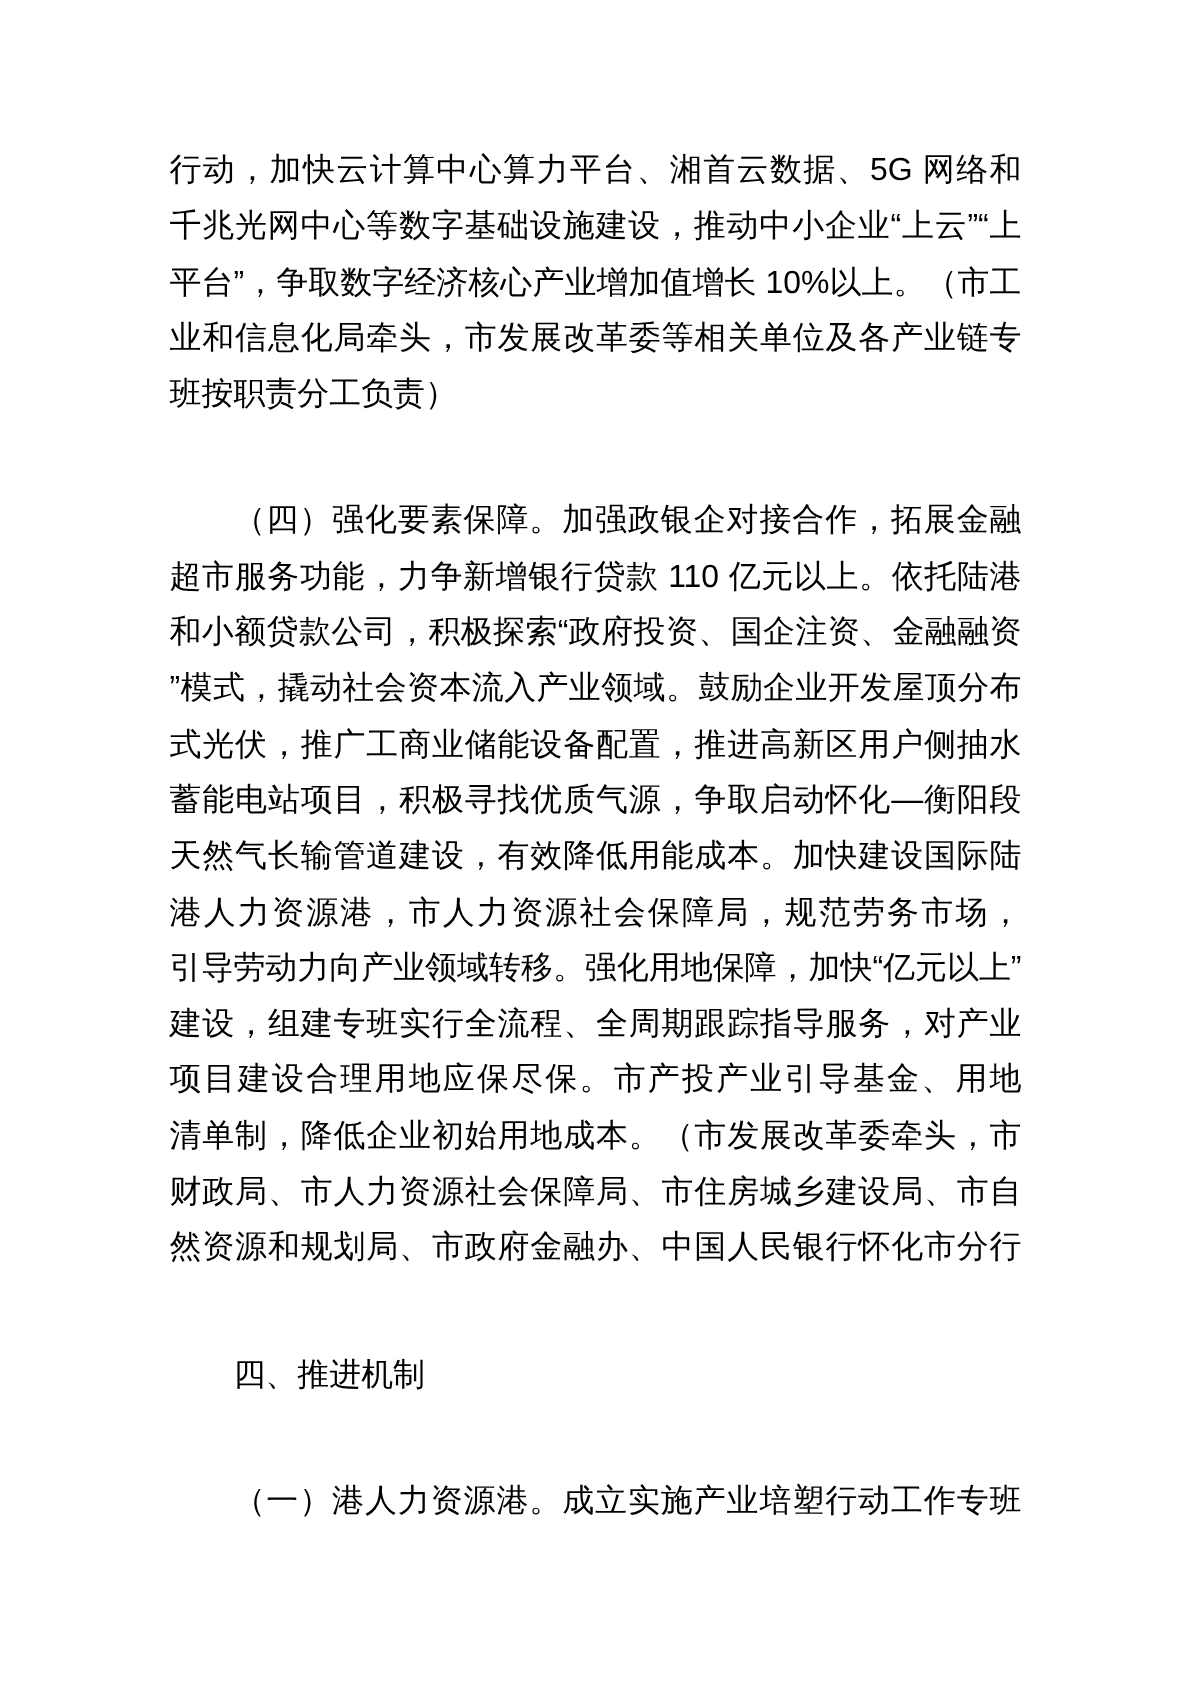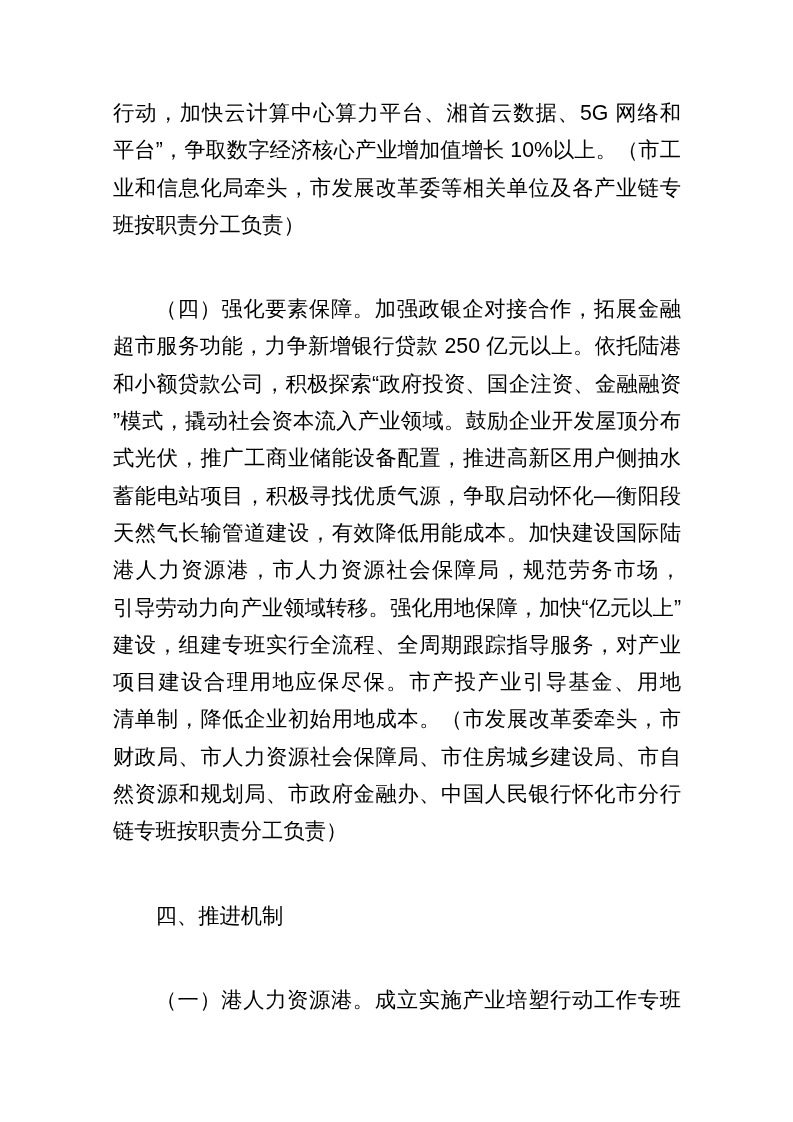--- a/index.html
+++ b/index.html
@@ -32,41 +32,41 @@
   .paragraph { margin: 0; padding: 0; }
 </style>
 </head>
 <body>
 
 <div class="page">
   <div class="textblock">
 
     <div class="paragraph">
       <p class="line">行动，加快云计算中心算力平台、湘首云数据、5G 网络和</p>
+      <p class="line">千兆光网中心等数字基础设施建设，推动中小企业“上云”“上</p>
       <p class="line">平台”，争取数字经济核心产业增加值增长 10%以上。（市工</p>
       <p class="line">业和信息化局牵头，市发展改革委等相关单位及各产业链专</p>
       <p class="line left-last">班按职责分工负责）</p>
     </div>
 
     <div class="paragraph">
       <p class="line indent">（四）强化要素保障。加强政银企对接合作，拓展金融</p>
-      <p class="line">超市服务功能，力争新增银行贷款 250 亿元以上。依托陆港</p>
+      <p class="line">超市服务功能，力争新增银行贷款 110 亿元以上。依托陆港</p>
       <p class="line">和小额贷款公司，积极探索“政府投资、国企注资、金融融资</p>
       <p class="line">”模式，撬动社会资本流入产业领域。鼓励企业开发屋顶分布</p>
       <p class="line">式光伏，推广工商业储能设备配置，推进高新区用户侧抽水</p>
       <p class="line">蓄能电站项目，积极寻找优质气源，争取启动怀化—衡阳段</p>
       <p class="line">天然气长输管道建设，有效降低用能成本。加快建设国际陆</p>
       <p class="line">港人力资源港，市人力资源社会保障局，规范劳务市场，</p>
       <p class="line">引导劳动力向产业领域转移。强化用地保障，加快“亿元以上”</p>
       <p class="line">建设，组建专班实行全流程、全周期跟踪指导服务，对产业</p>
       <p class="line">项目建设合理用地应保尽保。市产投产业引导基金、用地</p>
       <p class="line">清单制，降低企业初始用地成本。（市发展改革委牵头，市</p>
       <p class="line">财政局、市人力资源社会保障局、市住房城乡建设局、市自</p>
       <p class="line">然资源和规划局、市政府金融办、中国人民银行怀化市分行</p>
-      <p class="line left-last">链专班按职责分工负责）</p>
     </div>
 
     <div class="paragraph">
       <p class="line indent left-last">四、推进机制</p>
     </div>
 
     <div class="paragraph">
       <p class="line indent">（一）港人力资源港。成立实施产业培塑行动工作专班</p>
     </div>
 

